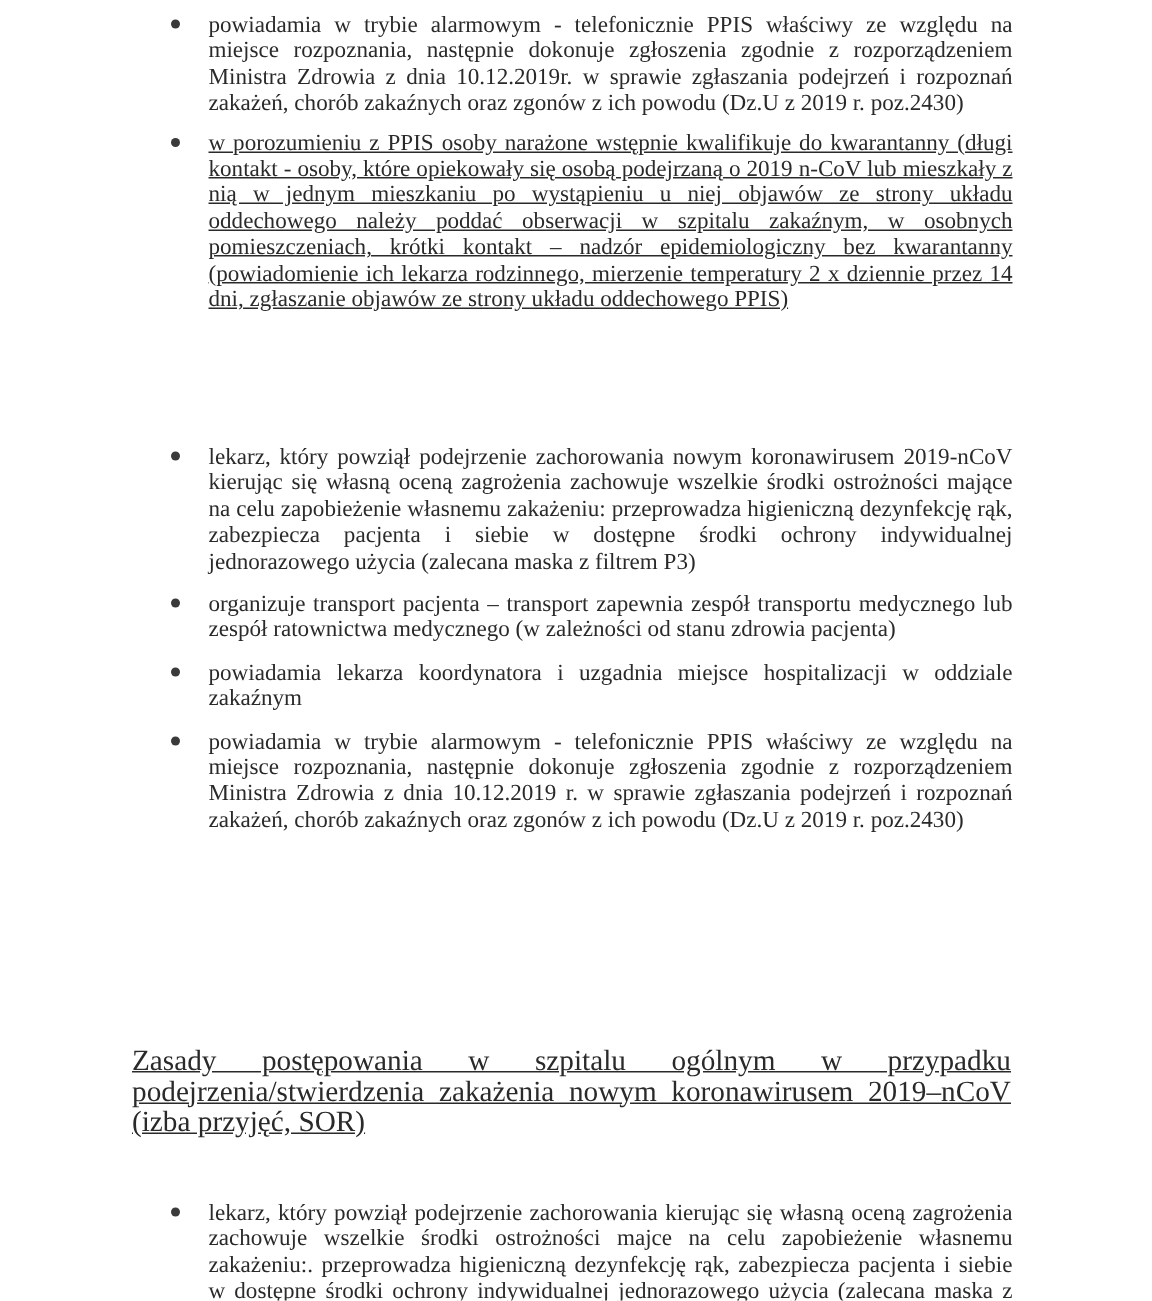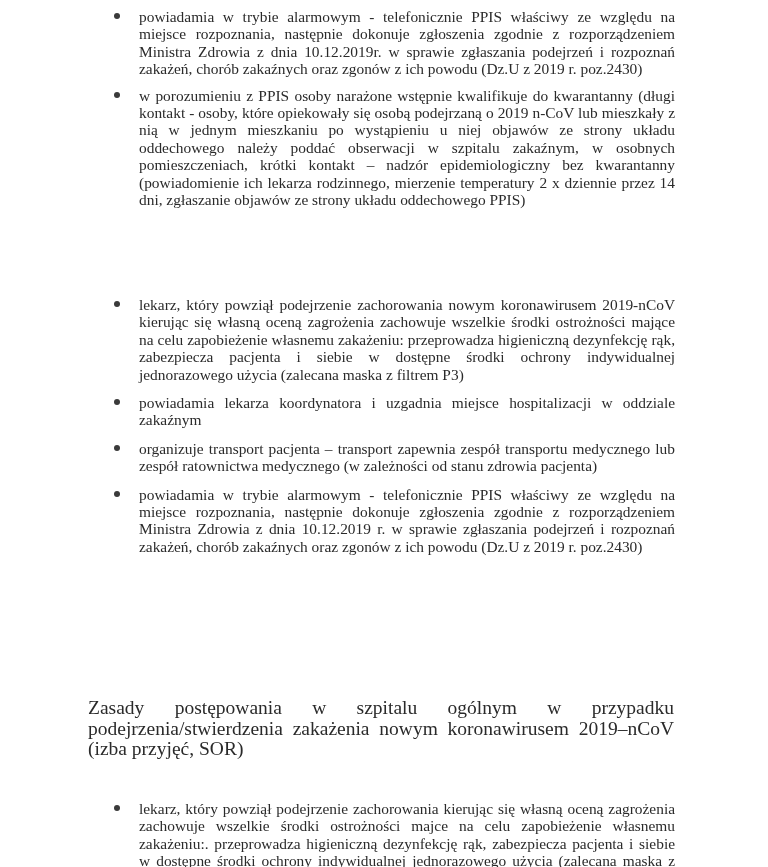--- a/index.html
+++ b/index.html
@@ -17,45 +17,45 @@
   ul.blist li .bullet {
     position: absolute; left: 1px; top: 5px; width: 6px; height: 6px;
     border-radius: 50%; background: #3a3a3a;
   }
   .heading1 {
     position: absolute; left: 88px; top: 288px;
     font-size: 15.4px; line-height: 18px; text-decoration: underline;
   }
   .heading2 {
     position: absolute; left: 88px; top: 698px; width: 586px;
-    font-size: 19.5px; line-height: 20.5px; 
+    font-size: 19.5px; line-height: 20.5px; text-decoration: underline;
     text-align: justify; text-align-last: left;
   }
   #list-a { left: 113px; top: 8px; width: 562px; }
   #list-a li:nth-child(1) { margin-bottom: 9px; }
-  #list-a li:nth-child(2) { margin-bottom: 9px; }
+  #list-a li:nth-child(2) { margin-bottom: 9px; text-decoration: underline; }
   #list-b { left: 113px; top: 296px; width: 562px; }
   #list-b li { margin-bottom: 11px; }
   #list-c { left: 113px; top: 768px; width: 562px; margin-top: 32px; }
 </style>
 </head>
 <body>
 
 <div class="page">
 
   <ul class="blist" id="list-a">
     <li><span class="bullet"></span><span>powiadamia w trybie alarmowym - telefonicznie PPIS właściwy ze względu na miejsce rozpoznania, następnie dokonuje zgłoszenia zgodnie z rozporządzeniem Ministra Zdrowia z dnia 10.12.2019r. w sprawie zgłaszania podejrzeń i rozpoznań zakażeń, chorób zakaźnych oraz zgonów z ich powodu (Dz.U z 2019 r. poz.2430)</span></li>
     <li><span class="bullet"></span><span>w porozumieniu z PPIS osoby narażone wstępnie kwalifikuje do kwarantanny (długi kontakt - osoby, które opiekowały się osobą podejrzaną o 2019 n-CoV lub mieszkały z nią w jednym mieszkaniu po wystąpieniu u niej objawów ze strony układu oddechowego należy poddać obserwacji w szpitalu zakaźnym, w osobnych pomieszczeniach, krótki kontakt – nadzór epidemiologiczny bez kwarantanny (powiadomienie ich lekarza rodzinnego, mierzenie temperatury 2 x dziennie przez 14 dni, zgłaszanie objawów ze strony układu oddechowego PPIS)</span></li>
   </ul>
 
 
   <ul class="blist" id="list-b">
     <li><span class="bullet"></span><span>lekarz, który powziął podejrzenie zachorowania nowym koronawirusem 2019-nCoV kierując się własną oceną zagrożenia zachowuje wszelkie środki ostrożności mające na celu zapobieżenie własnemu zakażeniu: przeprowadza higieniczną dezynfekcję rąk, zabezpiecza pacjenta i siebie w dostępne środki ochrony indywidualnej jednorazowego użycia (zalecana maska z filtrem P3)</span></li>
+    <li><span class="bullet"></span><span>organizuje transport pacjenta – transport zapewnia zespół transportu medycznego lub zespół ratownictwa medycznego (w zależności od stanu zdrowia pacjenta)</span></li>
     <li><span class="bullet"></span><span>powiadamia lekarza koordynatora i uzgadnia miejsce hospitalizacji w oddziale zakaźnym</span></li>
-    <li><span class="bullet"></span><span>organizuje transport pacjenta – transport zapewnia zespół transportu medycznego lub zespół ratownictwa medycznego (w zależności od stanu zdrowia pacjenta)</span></li>
     <li><span class="bullet"></span><span>powiadamia w trybie alarmowym - telefonicznie PPIS właściwy ze względu na miejsce rozpoznania, następnie dokonuje zgłoszenia zgodnie z rozporządzeniem Ministra Zdrowia z dnia 10.12.2019 r. w sprawie zgłaszania podejrzeń i rozpoznań zakażeń, chorób zakaźnych oraz zgonów z ich powodu (Dz.U z 2019 r. poz.2430)</span></li>
   </ul>
 
   <div class="heading2">Zasady postępowania w szpitalu ogólnym w przypadku podejrzenia/stwierdzenia zakażenia nowym koronawirusem 2019–nCoV (izba przyjęć, SOR)</div>
 
   <ul class="blist" id="list-c">
     <li><span class="bullet"></span><span>lekarz, który powziął podejrzenie zachorowania kierując się własną oceną zagrożenia zachowuje wszelkie środki ostrożności majce na celu zapobieżenie własnemu zakażeniu:. przeprowadza higieniczną dezynfekcję rąk, zabezpiecza pacjenta i siebie w dostępne środki ochrony indywidualnej jednorazowego użycia (zalecana maska z filtrem P3)</span></li>
   </ul>
 
 </div>

